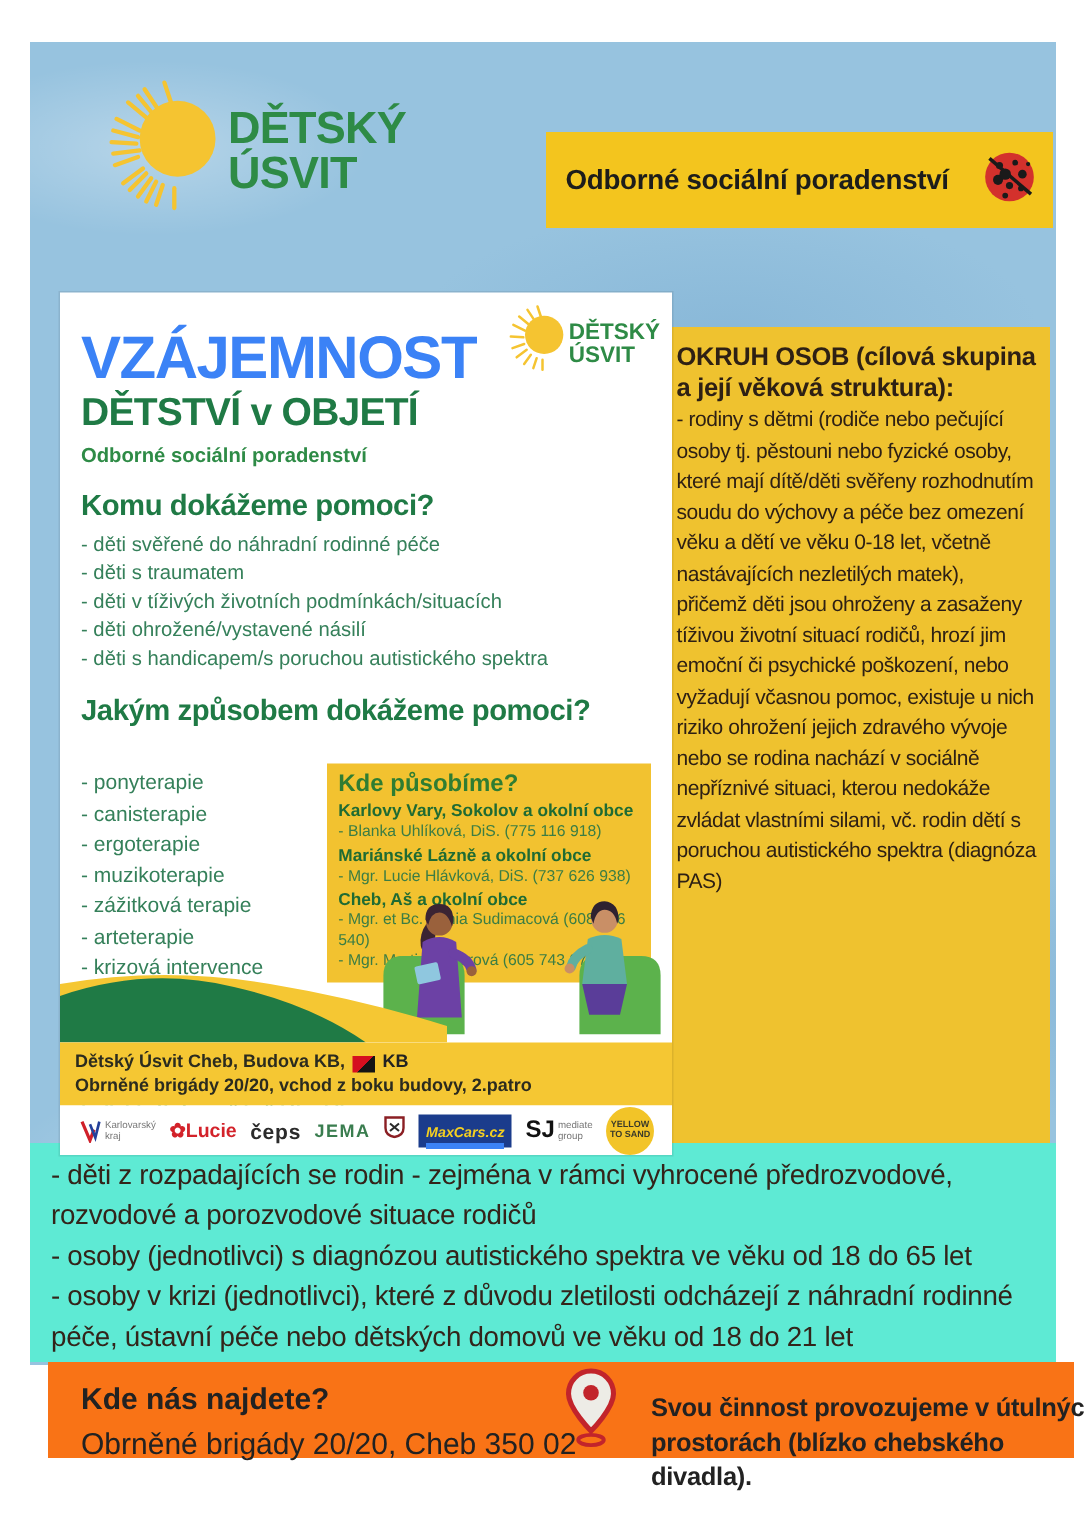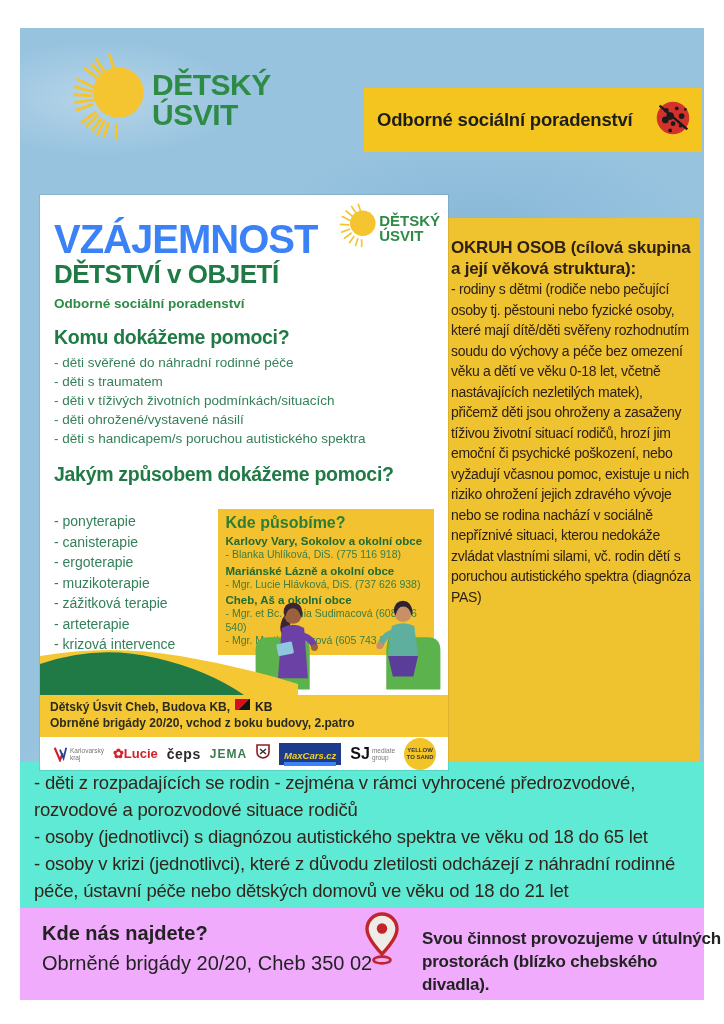--- a/index.html
+++ b/index.html
@@ -19,21 +19,21 @@
   
   .header-logo{position:absolute;left:48px;top:48px;display:flex;align-items:center;}
   .header-logo .logo-text{color:#2E8B46;font-weight:800;font-size:30px;line-height:30px;
     letter-spacing:-.5px;margin-left:-6px;}
   .banner{position:absolute;left:364px;top:88px;width:338px;height:64px;background:#F3C51E;
     display:flex;align-items:center;padding:0 8px 0 13px;box-sizing:border-box;}
   .banner .banner-text{font-weight:800;font-size:18.5px;letter-spacing:-.2px;color:#1d1d1b;flex:1;}
 
   
   .right-col{position:absolute;left:443px;top:218px;width:257px;height:546px;background:#EFC22F;
-    box-sizing:border-box;padding:20px 8px;color:#2E2014;}
+    box-sizing:border-box;padding:10px 8px;color:#2E2014;}
   .right-col .rc-heading{font-weight:800;font-size:17px;line-height:20.5px;letter-spacing:-.2px;}
   .right-col .rc-body{font-size:14px;line-height:20.5px;letter-spacing:-.3px;}
   .bottom-block{position:absolute;left:20px;top:762px;width:684px;height:146px;background:#5eead4;
     box-sizing:border-box;padding:7px 14px;color:#33241A;}
   .bottom-block p{margin:0;font-size:18.5px;line-height:27px;letter-spacing:-.2px;}
 
   
   .flyer{position:absolute;left:40px;top:195px;width:408px;height:575px;background:#ffffff;
     box-shadow:0 0 0 1px rgba(0,0,0,.08);}
   .flyer-logo{position:absolute;right:8px;top:6px;display:flex;align-items:center;}
@@ -52,42 +52,42 @@
   .where-area{color:#1F6B33;font-weight:800;font-size:11.5px;line-height:14px;margin-top:2px;}
   .where-contact{color:#3B7D44;font-size:10.5px;line-height:13.5px;}
   .free-badge{display:inline-block;margin-top:14px;background:#F5C61E;color:#1F7A45;
     font-weight:800;font-size:16px;padding:3px 7px;}
   .mission{margin-top:11px;width:242px;color:#2E8B46;font-weight:800;
     font-size:12.5px;line-height:15.5px;}
   .illustration{position:absolute;right:2px;top:392px;}
   .wave{position:absolute;left:0;top:449px;}
   .address-band{position:absolute;left:0;top:500px;width:408px;height:42px;background:#F5C733;
     box-sizing:border-box;padding:4px 10px;color:#2b2b1f;font-weight:700;font-size:12px;line-height:16px;}
-  .addr-row{display:flex;align-items:flex-start;gap:5px;}
+  .addr-row{display:flex;align-items:flex-end;gap:5px;}
   .kb-flag{display:inline-block;width:15px;height:11px;
     background:linear-gradient(135deg,#d50f1f 55%,#141414 55%);}
   .kb-text{font-weight:800;color:#222;}
   .logos-row{position:absolute;left:0;top:542px;width:408px;height:33px;background:#fff;
     display:flex;align-items:center;justify-content:center;gap:9px;}
   .tinytxt{font-size:6.5px;line-height:7px;color:#777;}
   .p-cheb{color:#D3222A;font-weight:800;font-size:13px;display:flex;align-items:center;}
   .p-ceps{color:#2b2b2b;font-weight:800;font-size:14px;letter-spacing:.5px;}
   .p-jema{color:#3a7d4f;font-weight:700;font-size:12px;letter-spacing:1px;}
   .p-maxcars{background:#1B3C8C;padding:2px 5px;}
   .p-maxcars span{color:#F5D020;font-weight:800;font-style:italic;font-size:9.5px;
     border-bottom:4px solid #3b82f6;padding-bottom:1px;}
   .p-sj{display:flex;align-items:center;gap:2px;}
   .p-sj .sj{font-weight:800;font-size:16px;color:#111;}
   .p-yellow{width:32px;height:32px;border-radius:50%;background:#F2C428;display:flex;
     flex-direction:column;align-items:center;justify-content:center;}
   .p-yellow span{font-size:6px;font-weight:800;color:#3a3a2a;line-height:7px;}
   .p-kraj{display:flex;align-items:center;gap:2px;}
 
   
-  .footer{position:absolute;left:20px;top:908px;width:684px;height:92px;background:#f0abfc;}
+  .footer{position:absolute;left:32px;top:908px;width:684px;height:64px;background:#f97316;}
   .footer-left{position:absolute;left:22px;top:14px;color:#222;}
   .footer-q{font-weight:800;font-size:20px;}
   .footer-addr{font-size:20px;margin-top:7px;}
   .footer-pin{position:absolute;left:342px;top:2px;}
   .footer-right{position:absolute;left:402px;top:19px;width:300px;color:#222;
     font-weight:800;font-size:17px;line-height:23px;letter-spacing:-.2px;}
 </style>
 </head>
 <body>
 

